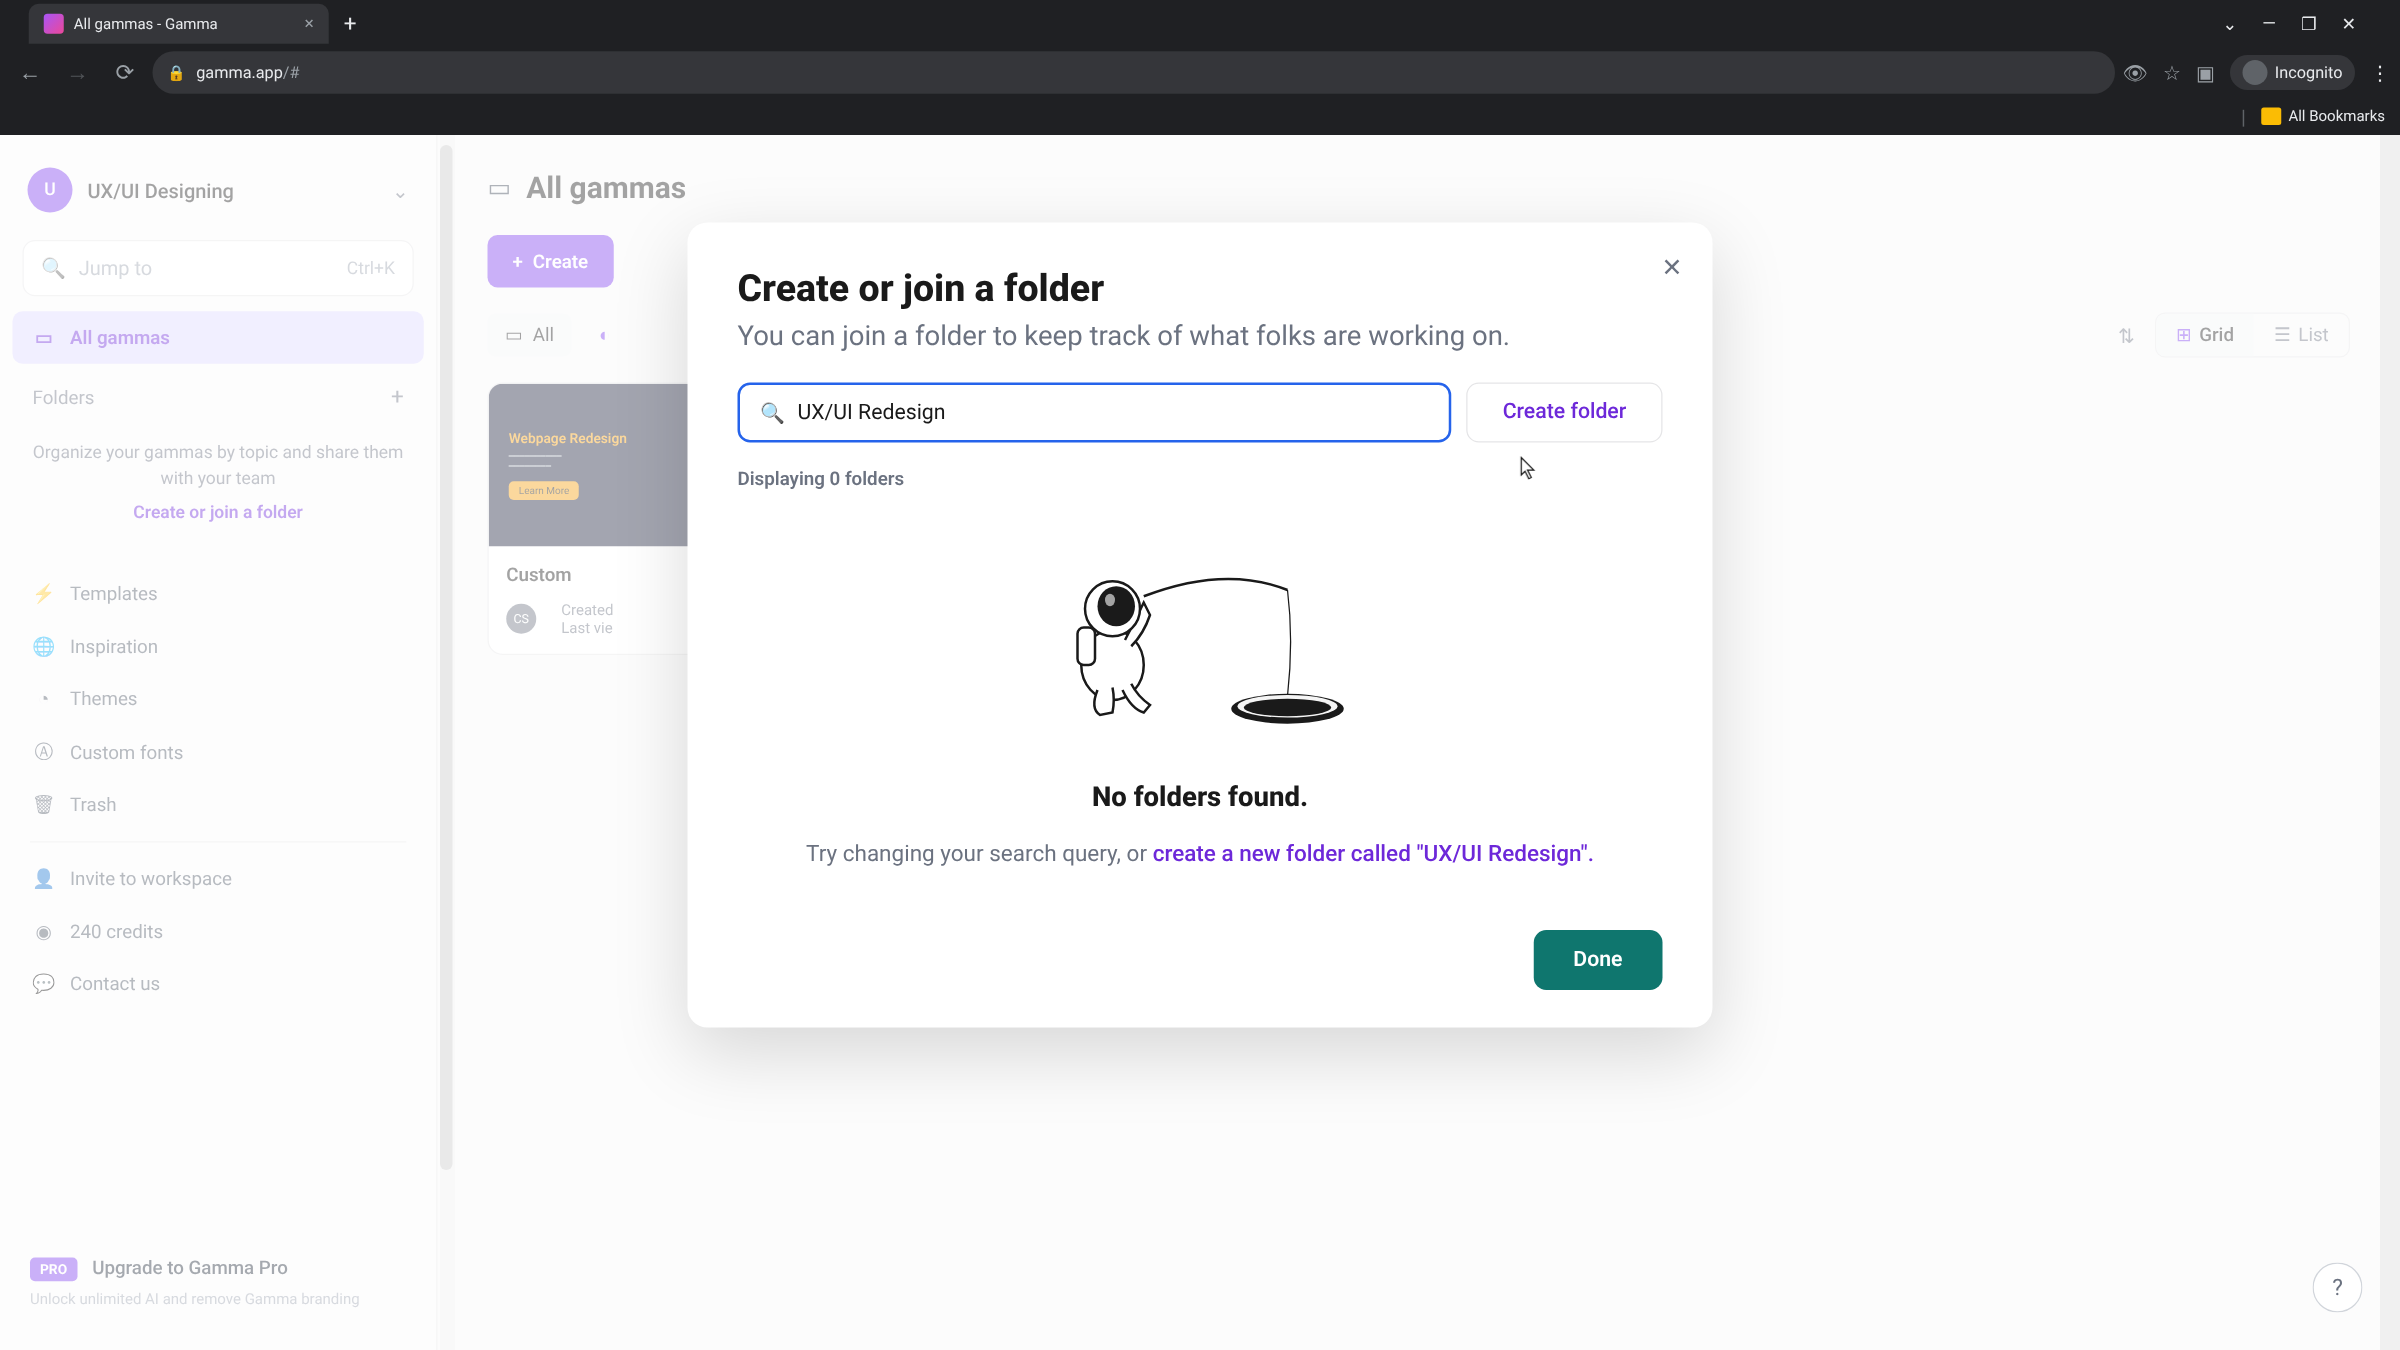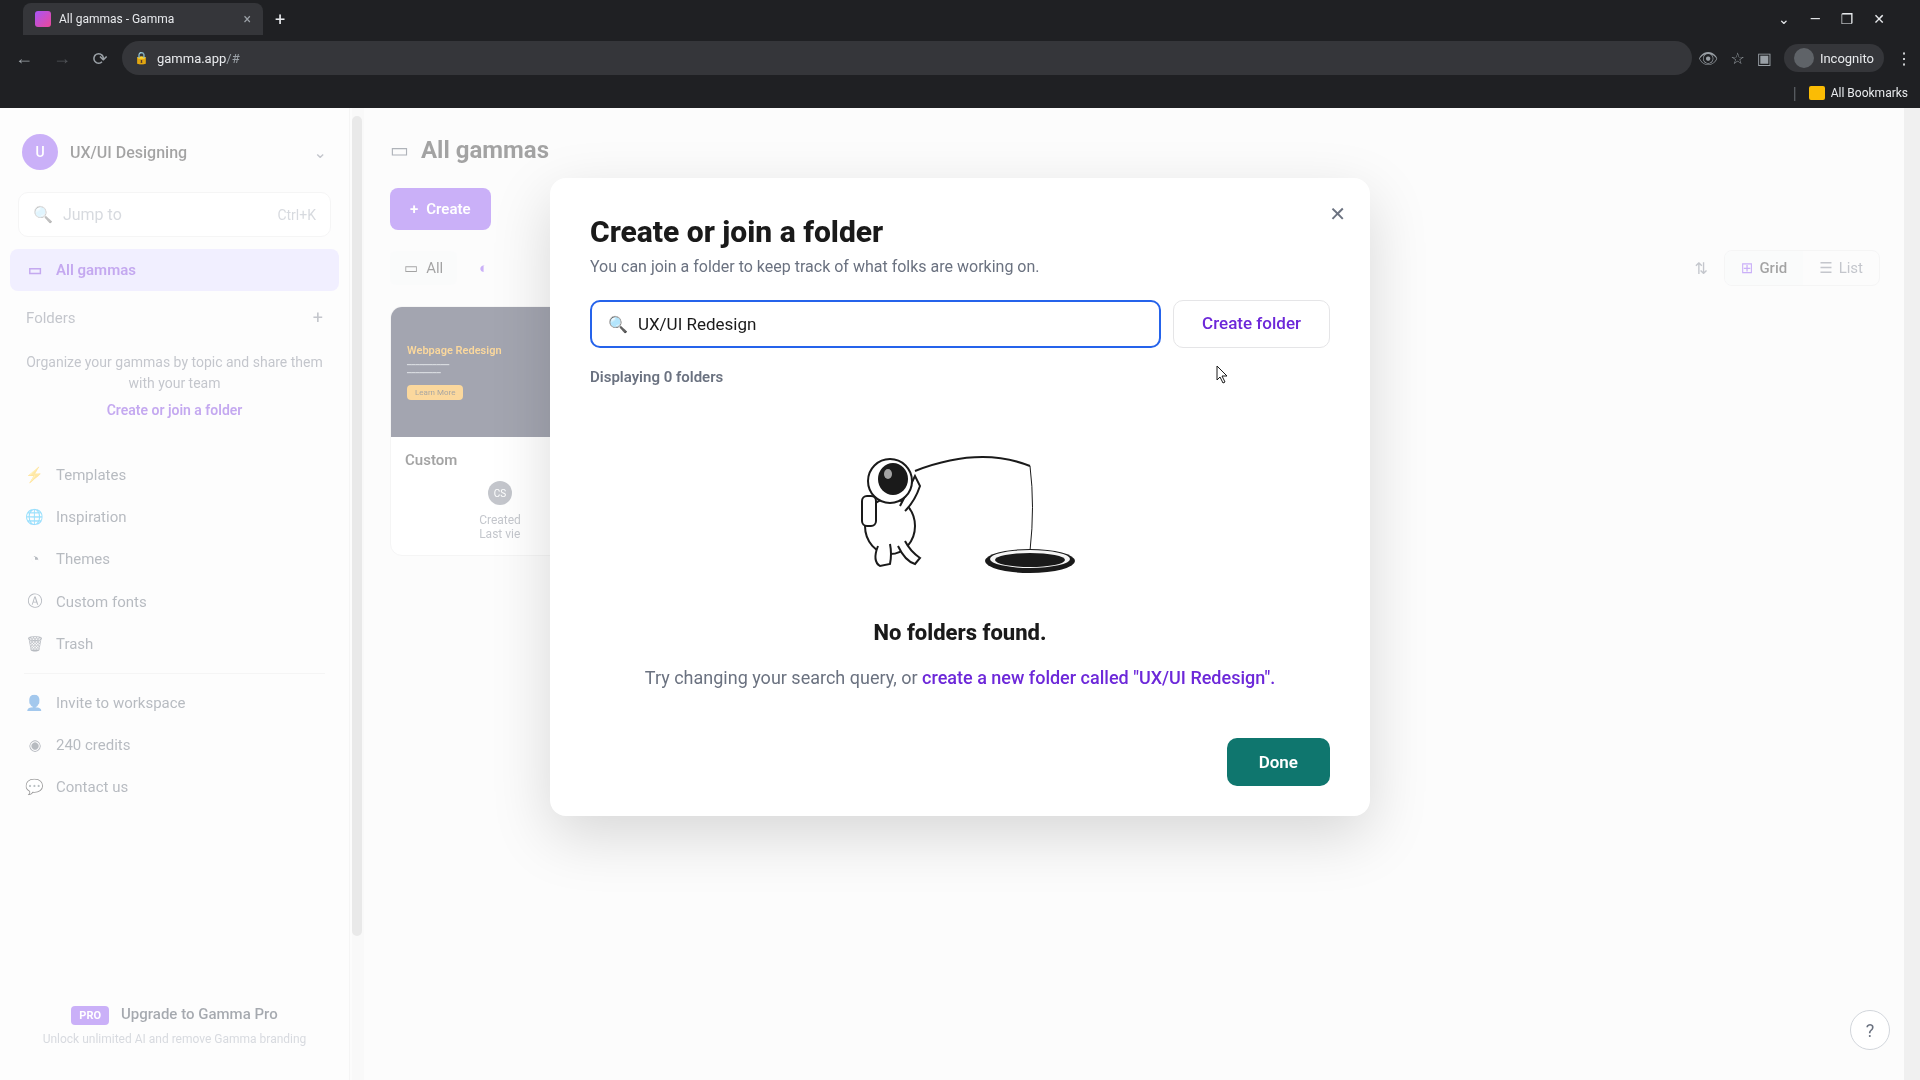--- a/index.html
+++ b/index.html
@@ -55,21 +55,21 @@
     .folders-header { display: flex; align-items: center; justify-content: space-between; padding: 16px 16px 8px; color: #6b7280; font-size: 15px; }
     .add-folder { cursor: pointer; font-size: 18px; color: #6b7280; }
     
     .folder-empty { padding: 16px; text-align: center; }
     .folder-empty-text { color: #6b7280; font-size: 14px; line-height: 1.5; }
     .folder-empty-link { color: #6d28d9; font-size: 14px; font-weight: 600; display: block; margin-top: 8px; cursor: pointer; }
     
     .sidebar-bottom { margin-top: 20px; }
     .sidebar-bottom .nav-item { font-size: 15px; }
     
-    .upgrade-section { margin-top: auto; padding: 16px 14px; text-align: center; }
+    .upgrade-section { margin-top: auto; padding: 16px 14px; }
     .pro-badge { background: #7c3aed; color: white; font-size: 11px; font-weight: 700; padding: 3px 8px; border-radius: 4px; display: inline-block; }
     .upgrade-title { color: #1f2937; font-size: 15px; font-weight: 500; margin-left: 8px; }
     .upgrade-desc { color: #9ca3af; font-size: 12px; margin-top: 6px; line-height: 1.4; }
     
     
     .main-content { flex: 1; padding: 28px 40px; position: relative; }
     .page-header { display: flex; align-items: center; gap: 12px; margin-bottom: 24px; }
     .page-icon { color: #374151; font-size: 20px; }
     .page-title { font-size: 24px; font-weight: 700; color: #1a1a1a; }
     
@@ -84,30 +84,30 @@
     .view-toggle { display: flex; border: 1px solid #e5e5e7; border-radius: 8px; overflow: hidden; }
     .view-btn { padding: 8px 16px; cursor: pointer; display: flex; align-items: center; gap: 6px; color: #6b7280; font-size: 15px; }
     .view-btn.active { background: #f3f4f6; color: #1a1a1a; font-weight: 500; }
     
     .gamma-card { width: 220px; border: 1px solid #e5e5e7; border-radius: 12px; overflow: hidden; background: white; }
     .card-thumb { height: 130px; background: #1a1f3a; display: flex; flex-direction: column; justify-content: center; padding: 16px; }
     .card-thumb-title { color: #f59e0b; font-size: 11px; font-weight: 600; }
     .card-thumb-btn { background: #f59e0b; color: #1a1a1a; font-size: 8px; padding: 3px 8px; border-radius: 4px; width: fit-content; margin-top: 8px; }
     .card-info { padding: 14px; }
     .card-title { font-size: 15px; font-weight: 600; color: #1a1a1a; }
-    .card-meta { display: flex; align-items: center; gap: 8px; margin-top: 12px; flex-direction: column; }
+    .card-meta { display: flex; align-items: center; gap: 20px; margin-top: 12px; }
     .card-avatar { width: 24px; height: 24px; background: #6b7280; border-radius: 50%; display: flex; align-items: center; justify-content: center; color: white; font-size: 10px; }
     .card-meta-text { font-size: 12px; color: #6b7280; }
     
     
     .modal-overlay { position: absolute; top: 0; left: 0; right: 0; bottom: 0; background: rgba(255,255,255,0.6); display: flex; align-items: flex-start; justify-content: center; padding-top: 70px; }
     .modal { width: 820px; background: white; border-radius: 16px; padding: 36px 40px 30px; box-shadow: 0 20px 60px rgba(0,0,0,0.15); position: relative; }
     .modal-close { position: absolute; top: 24px; right: 24px; color: #6b7280; font-size: 20px; cursor: pointer; }
     .modal-title { font-size: 30px; font-weight: 800; color: #1a1a1a; }
-    .modal-subtitle { color: #6b7280; font-size: 16px; margin-top: 8px; }
+    .modal-subtitle { color: #6b7280; font-size: 22px; margin-top: 8px; }
     
     .search-row { display: flex; gap: 12px; margin-top: 24px; }
     .search-box { flex: 1; display: flex; align-items: center; gap: 10px; padding: 12px 16px; border: 2px solid #2563eb; border-radius: 10px; }
     .search-box .icon { color: #9ca3af; }
     .search-input { flex: 1; border: none; outline: none; font-size: 17px; color: #1a1a1a; }
     .create-folder-btn { padding: 12px 28px; border: 1px solid #e5e5e7; border-radius: 10px; color: #6d28d9; font-size: 17px; font-weight: 500; cursor: pointer; }
     
     .result-count { color: #6b7280; font-size: 15px; font-weight: 600; margin-top: 20px; }
     
     .empty-state { display: flex; flex-direction: column; align-items: center; padding: 40px 0 20px; }

